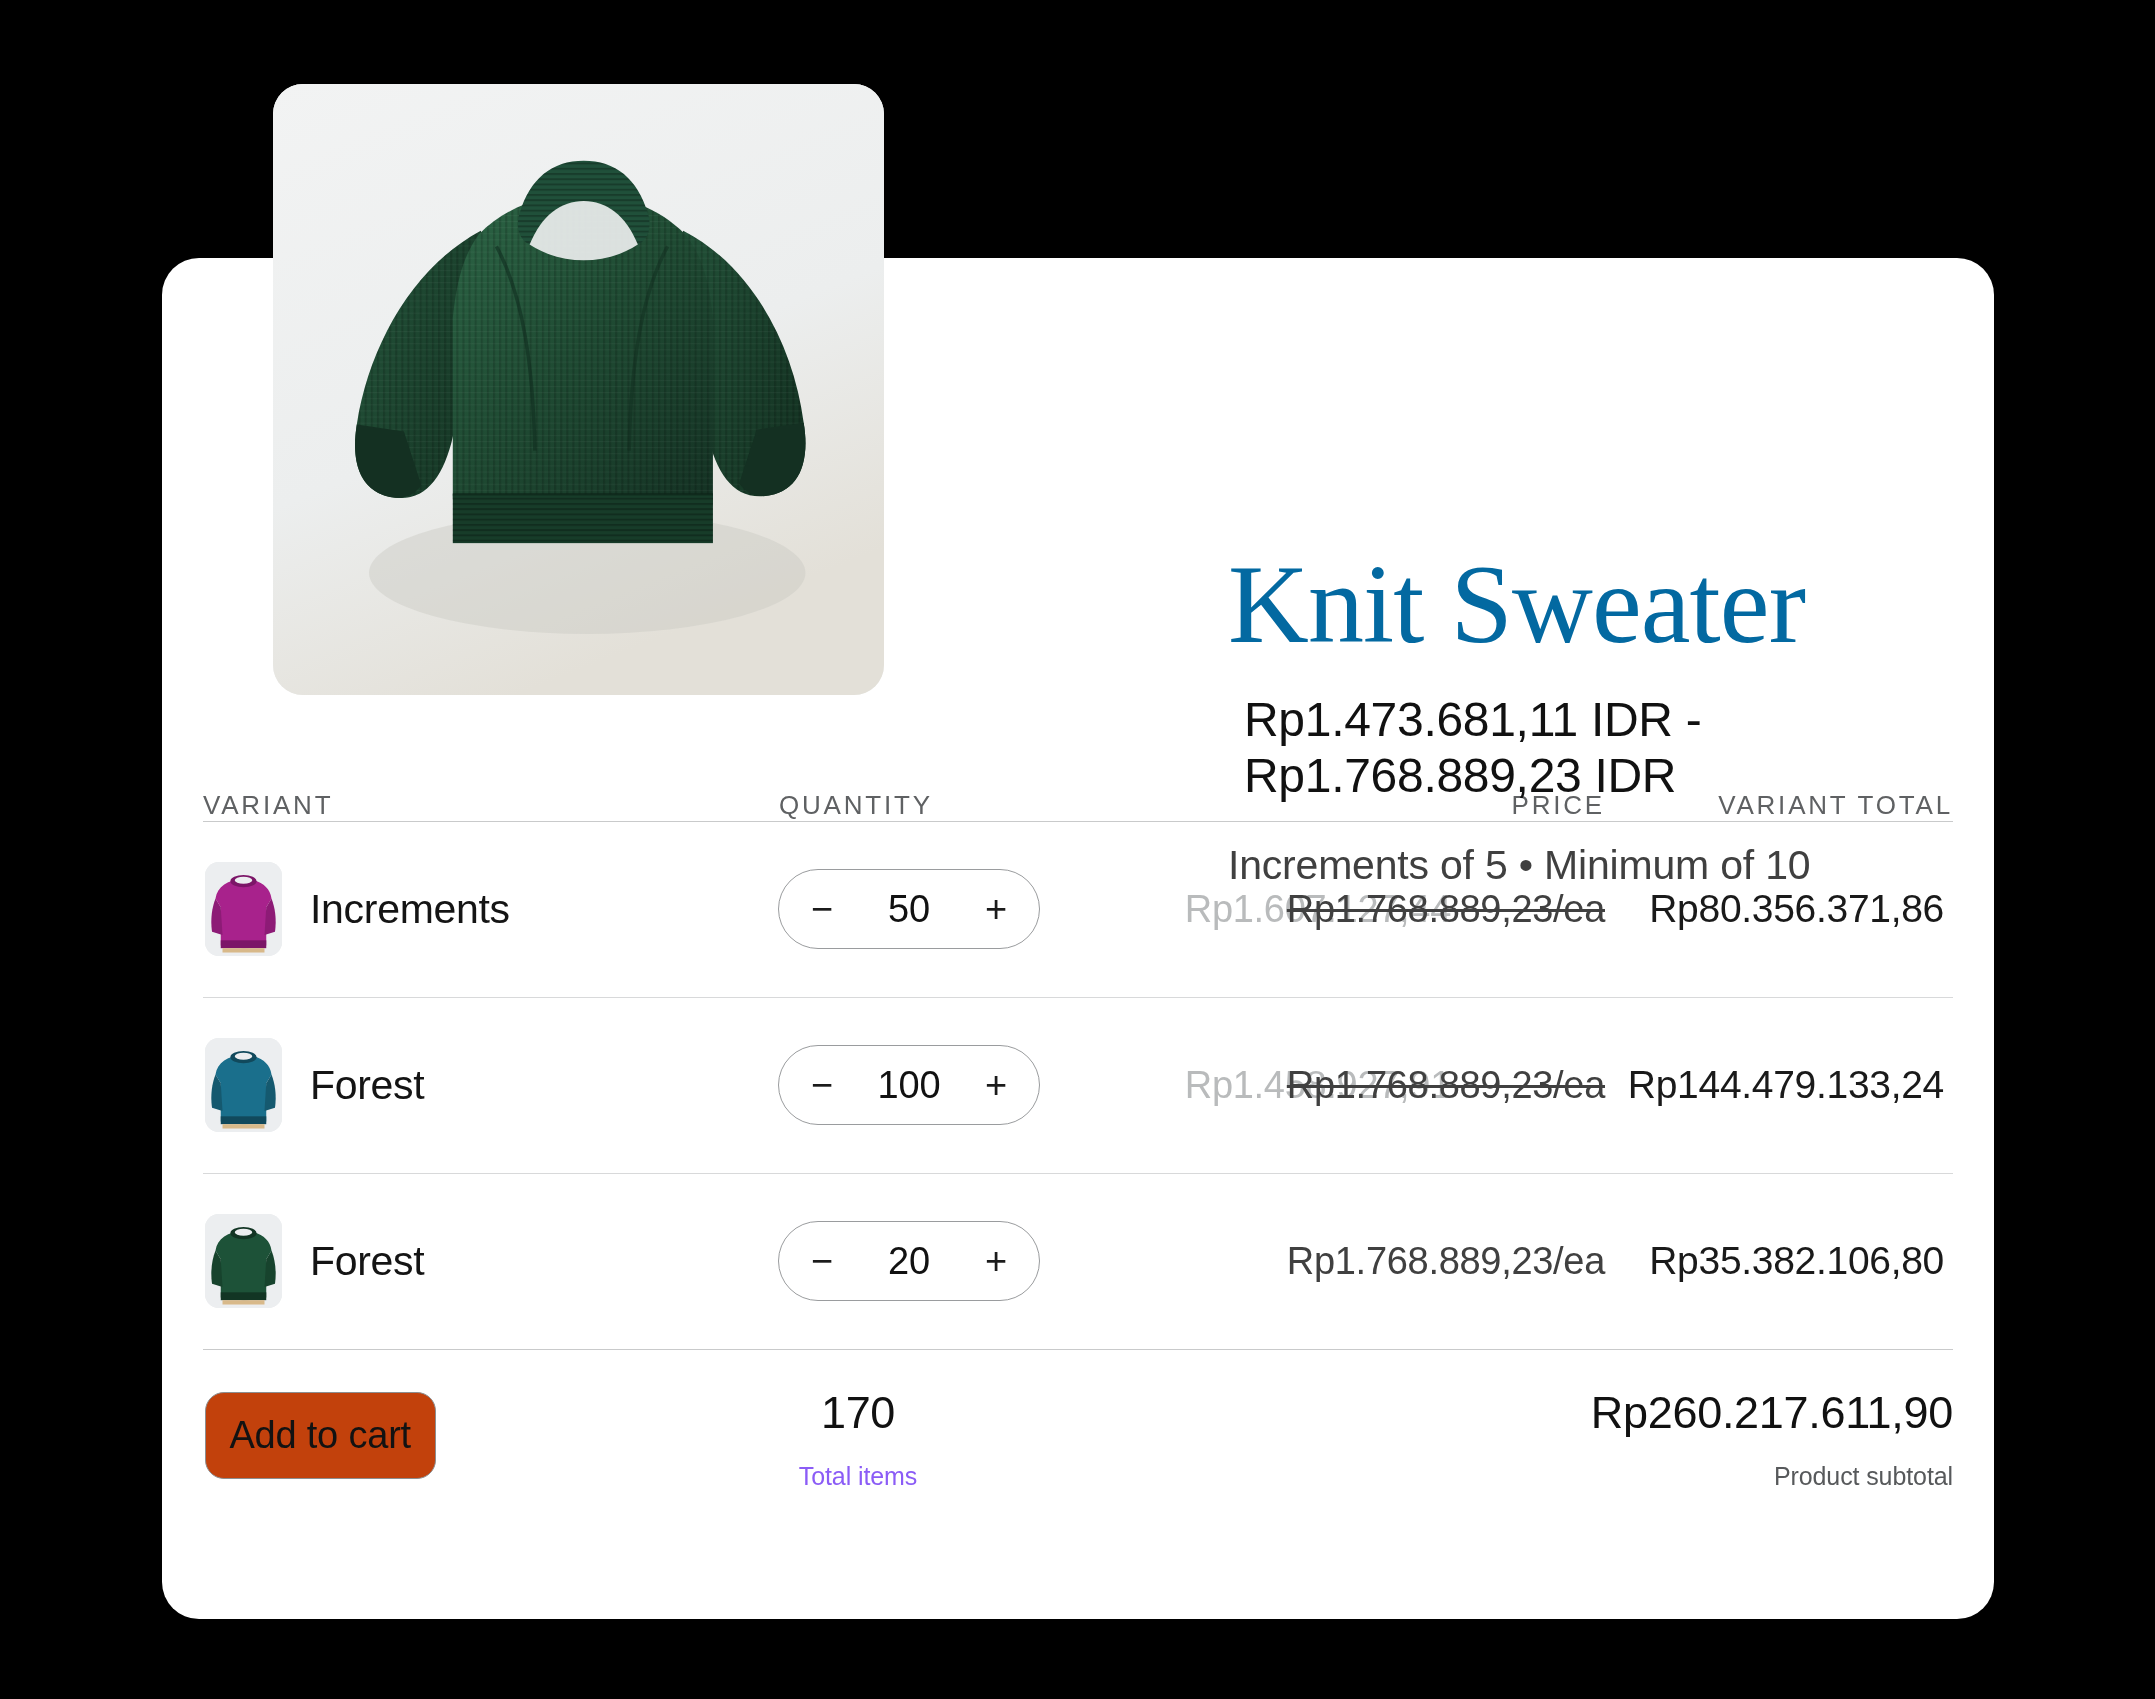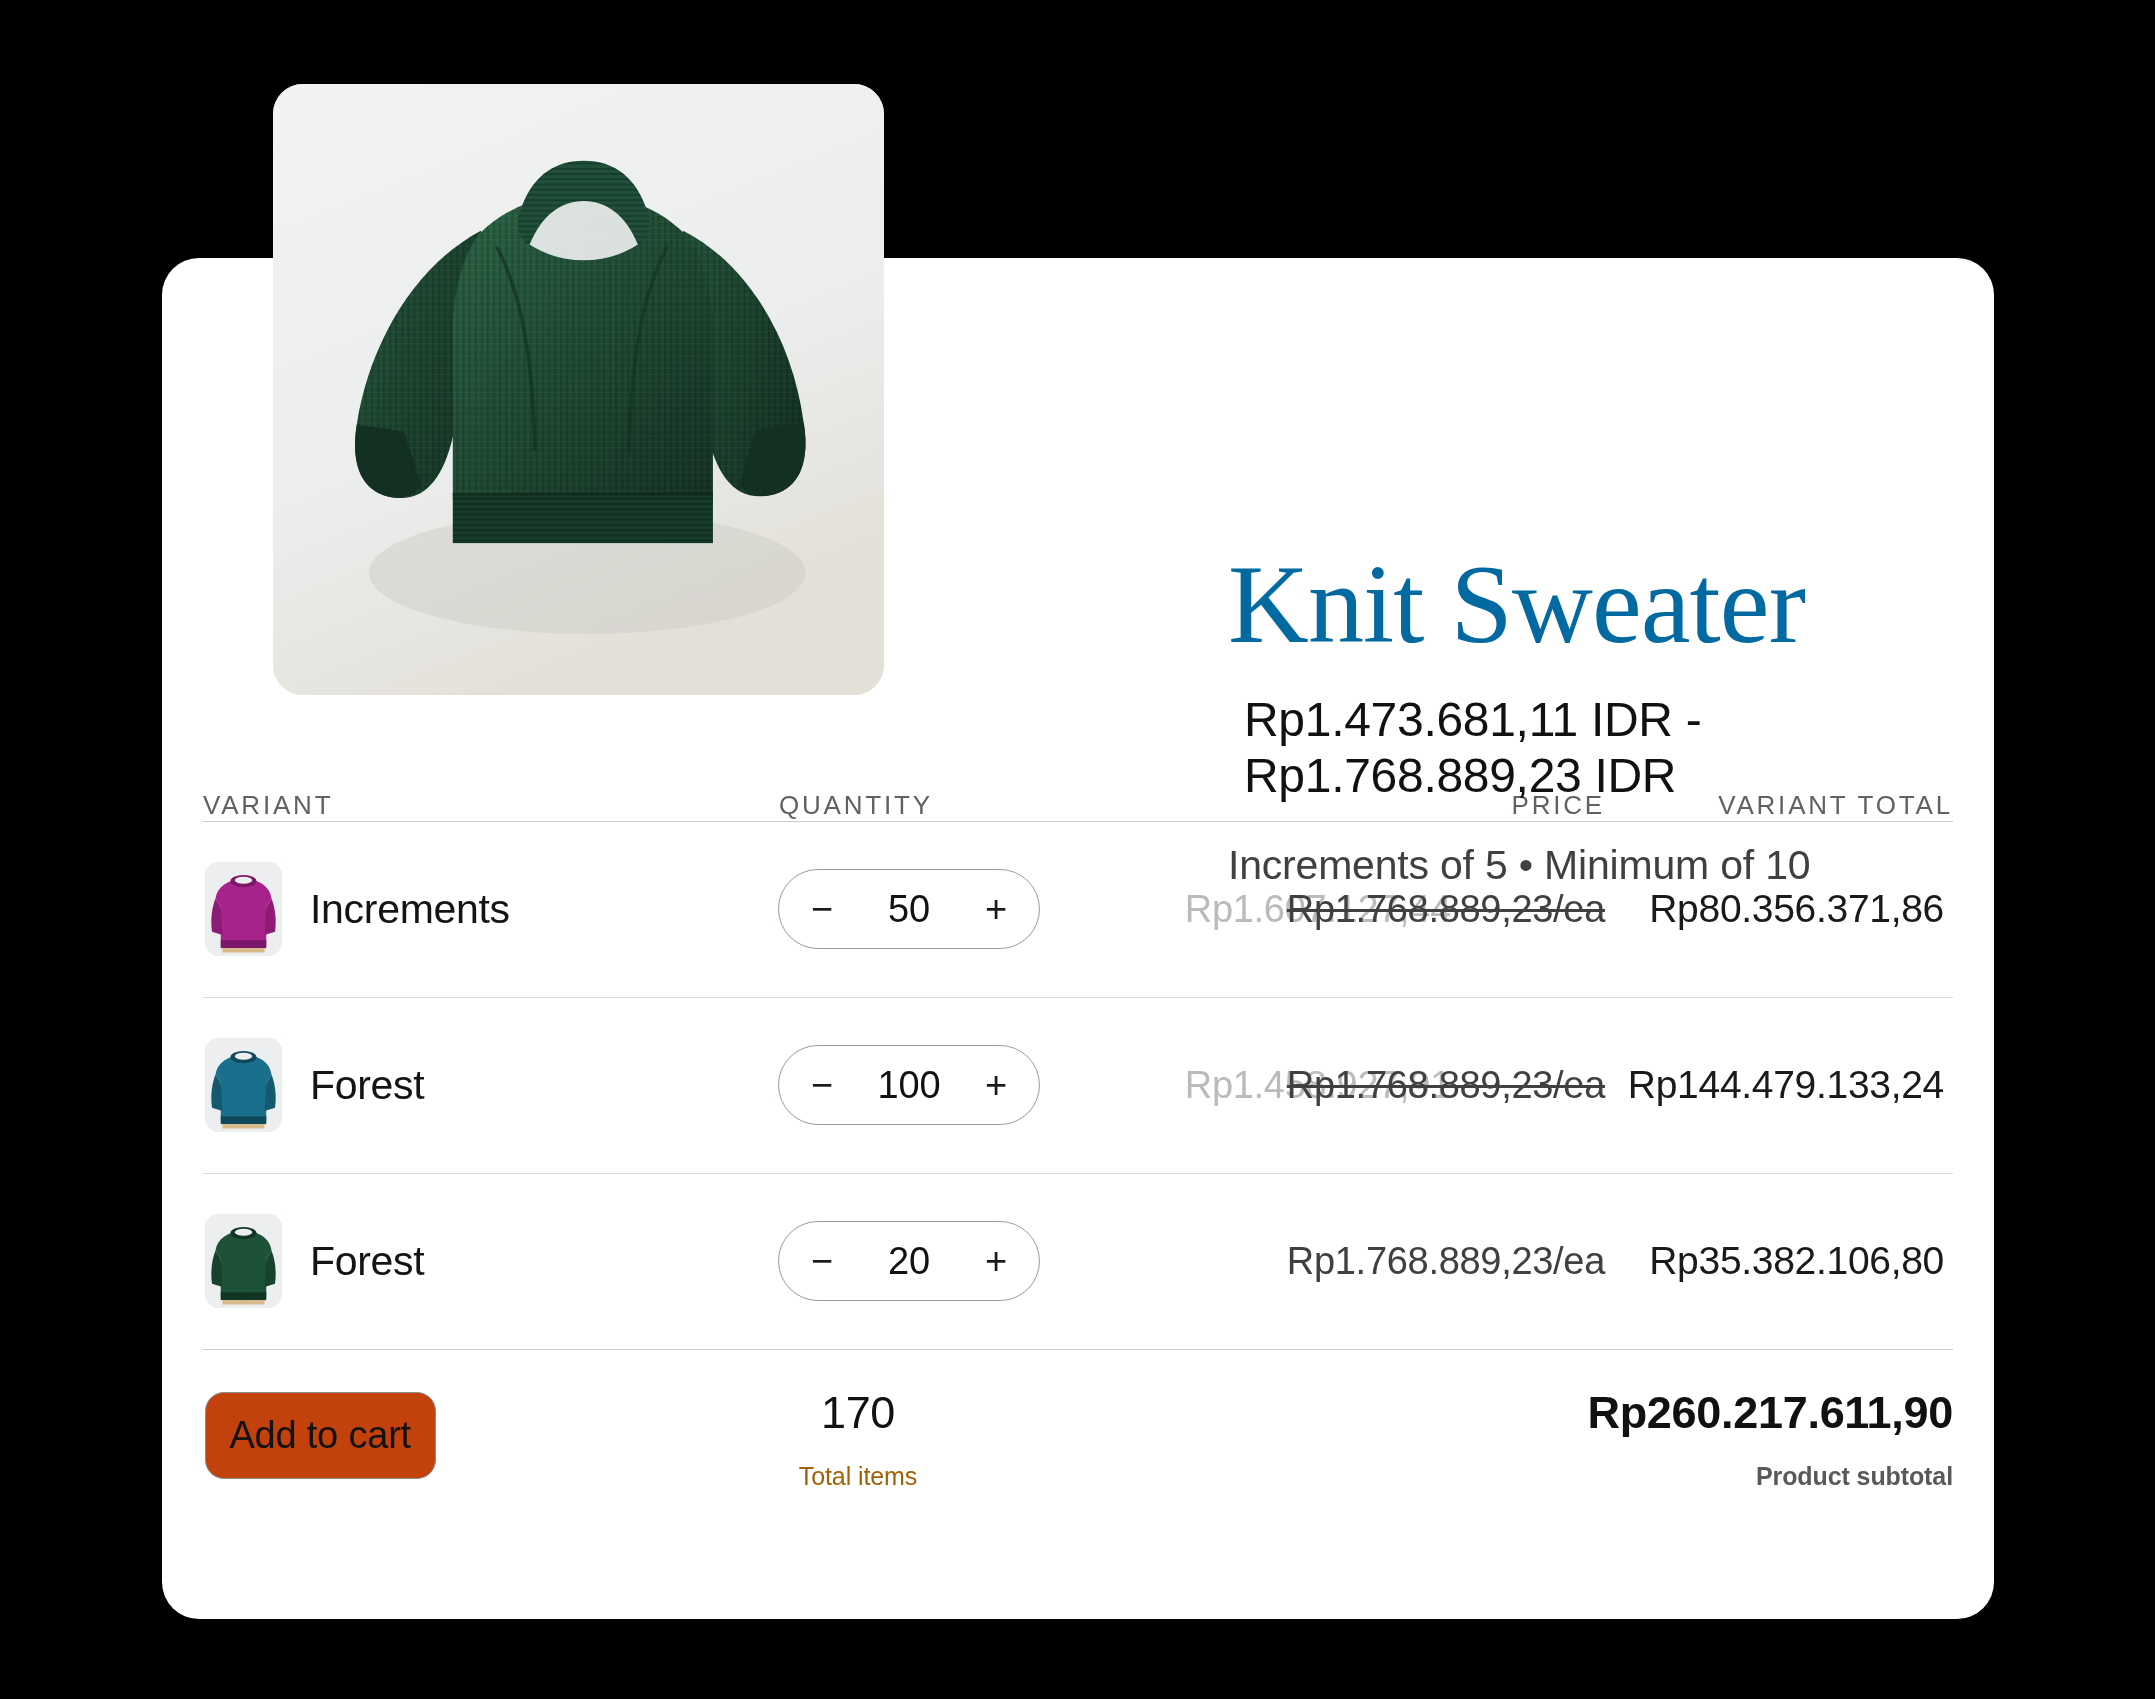--- a/index.html
+++ b/index.html
@@ -224,30 +224,29 @@
     text-align: center;
   }
   #totals-items .big {
     font-size: 45px;
     color: #111111;
     letter-spacing: -0.3px;
   }
   #totals-items .cap {
     margin-top: 23px;
     font-size: 25px;
-    color: #a16207;
+    color: #8b5cf6;
     letter-spacing: -0.1px;
   }
 
   #totals-subtotal {
     position: absolute;
     right: 0px;
     top: 37px;
     text-align: right;
-    font-weight: bold;
   }
   #totals-subtotal .big {
     font-size: 45px;
     color: #111111;
     letter-spacing: -0.3px;
     white-space: nowrap;
   }
   #totals-subtotal .cap {
     margin-top: 23px;
     font-size: 25px;

